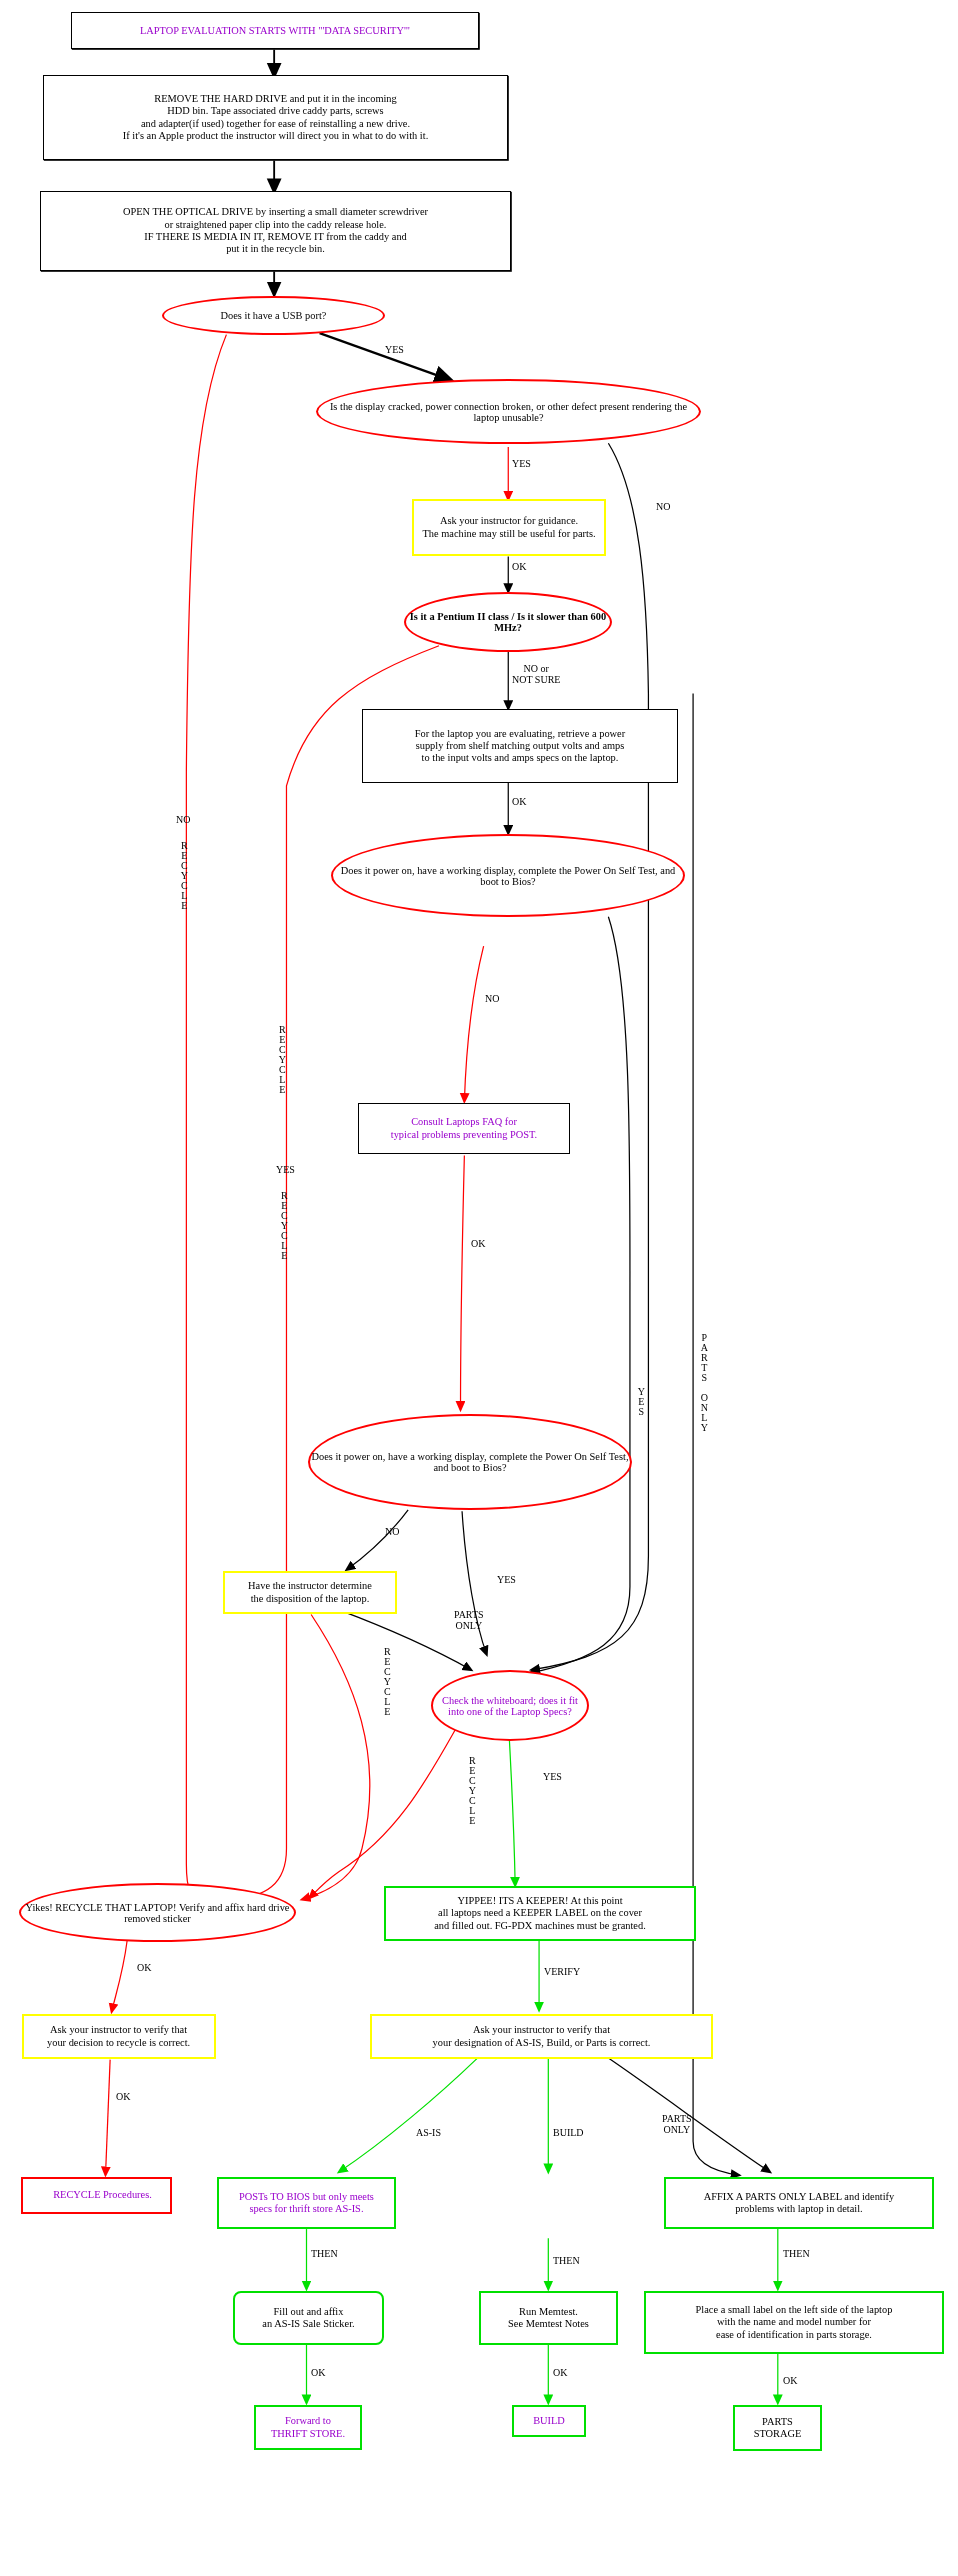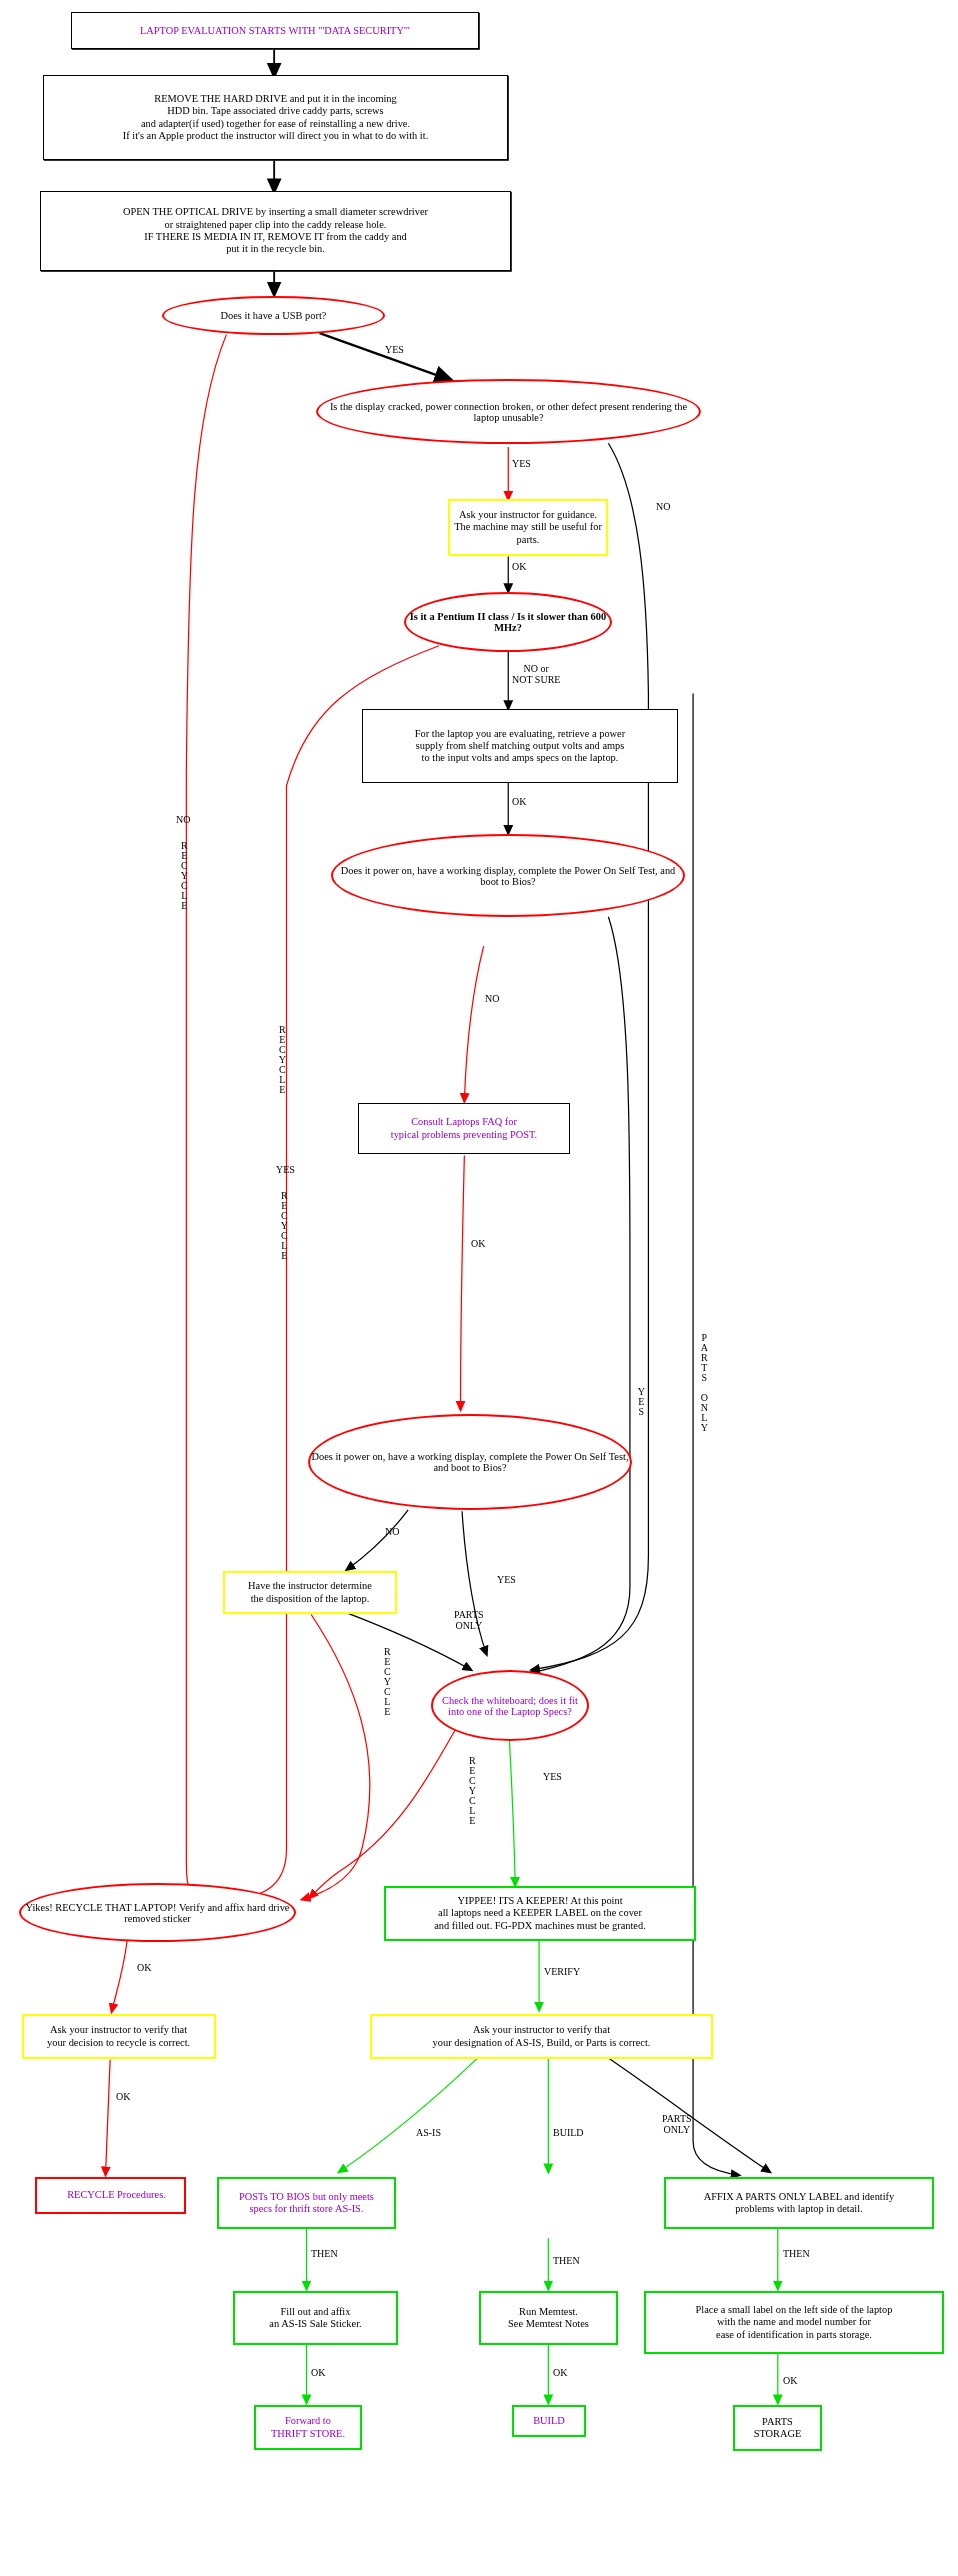--- a/index.html
+++ b/index.html
@@ -135,21 +135,21 @@
 
   <div class="ell ell-red" style="left:162px;top:296px;width:223px;height:39px;">
     <span class="txt t-black fs13">Does it have a USB port?</span>
   </div>
 
   <div class="ell ell-red" style="left:316px;top:379px;width:385px;height:65px;">
     <span class="txt t-black fs13">Is the display cracked, power connection broken, or
 other defect present rendering the laptop unusable?</span>
   </div>
 
-  <div class="node rect-yellow" style="left:412px;top:499px;width:160px;height:57px;margin-left:36px;">
+  <div class="node rect-yellow" style="left:412px;top:499px;width:194px;height:57px;">
     <span class="txt t-black fs13">Ask your instructor for guidance.
 The machine may still be useful for parts.</span>
   </div>
 
   <div class="ell ell-red" style="left:404px;top:592px;width:208px;height:60px;font-weight:bold;">
     <span class="txt t-black fs13">Is it a Pentium II class
 / Is it slower than 600 MHz?</span>
   </div>
 
   <div class="node rect-black-thin" style="left:362px;top:709px;width:316px;height:74px;">
@@ -200,36 +200,36 @@
   <div class="node rect-yellow" style="left:21.6px;top:2014px;width:194px;height:45px;">
     <span class="txt t-black fs13">Ask your instructor to verify that
 your decision to recycle is correct.</span>
   </div>
 
   <div class="node rect-yellow" style="left:370px;top:2014px;width:343px;height:45px;">
     <span class="txt t-black fs13">Ask your instructor to verify that
 your designation of AS-IS, Build, or Parts is correct.</span>
   </div>
 
-  <div class="node rect-red" style="left:35px;top:2177px;width:151px;height:37px;padding-left:12px;">
+  <div class="node rect-red" style="left:21px;top:2177px;width:151px;height:37px;padding-left:12px;">
     <span class="txt t-purple fs13">RECYCLE Procedures.</span>
   </div>
 
   <div class="node rect-green" style="left:217px;top:2177px;width:179px;height:52px;">
     <span class="txt t-purple fs13">POSTs TO BIOS but only meets
 specs for thrift store AS-IS.</span>
   </div>
 
 
   <div class="node rect-green" style="left:664px;top:2177px;width:270px;height:52px;">
     <span class="txt t-black fs13">AFFIX A PARTS ONLY LABEL and identify
 problems with laptop in detail.</span>
   </div>
 
-  <div class="node rect-green" style="left:233px;top:2291px;width:165px;height:54px;">
+  <div class="node rect-green" style="left:233px;top:2291px;width:151px;height:54px;border-radius:8px;">
     <span class="txt t-black fs13">Fill out and affix
 an AS-IS Sale Sticker.</span>
   </div>
 
   <div class="node rect-green" style="left:479px;top:2291px;width:139px;height:54px;">
     <span class="txt t-black fs13">Run Memtest.
 See Memtest Notes</span>
   </div>
 
   <div class="node rect-green" style="left:644px;top:2291px;width:300px;height:63px;">

